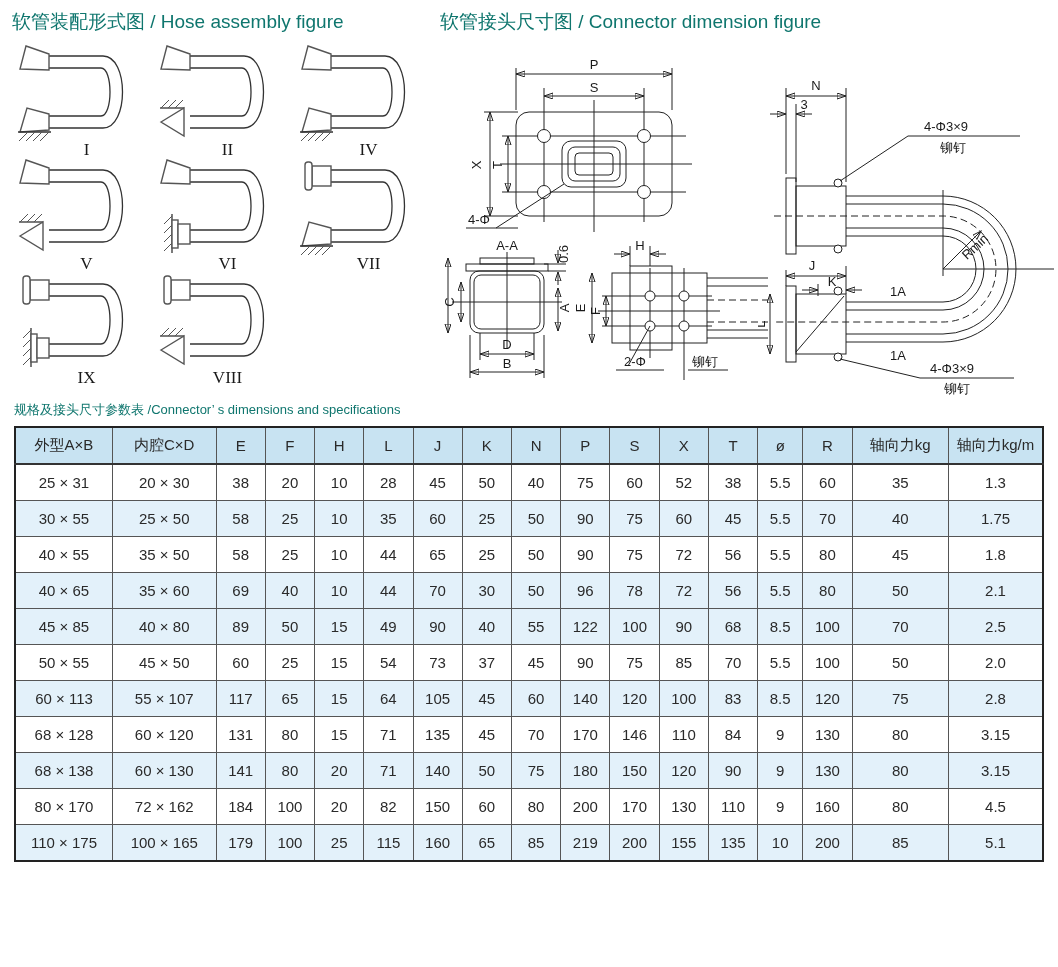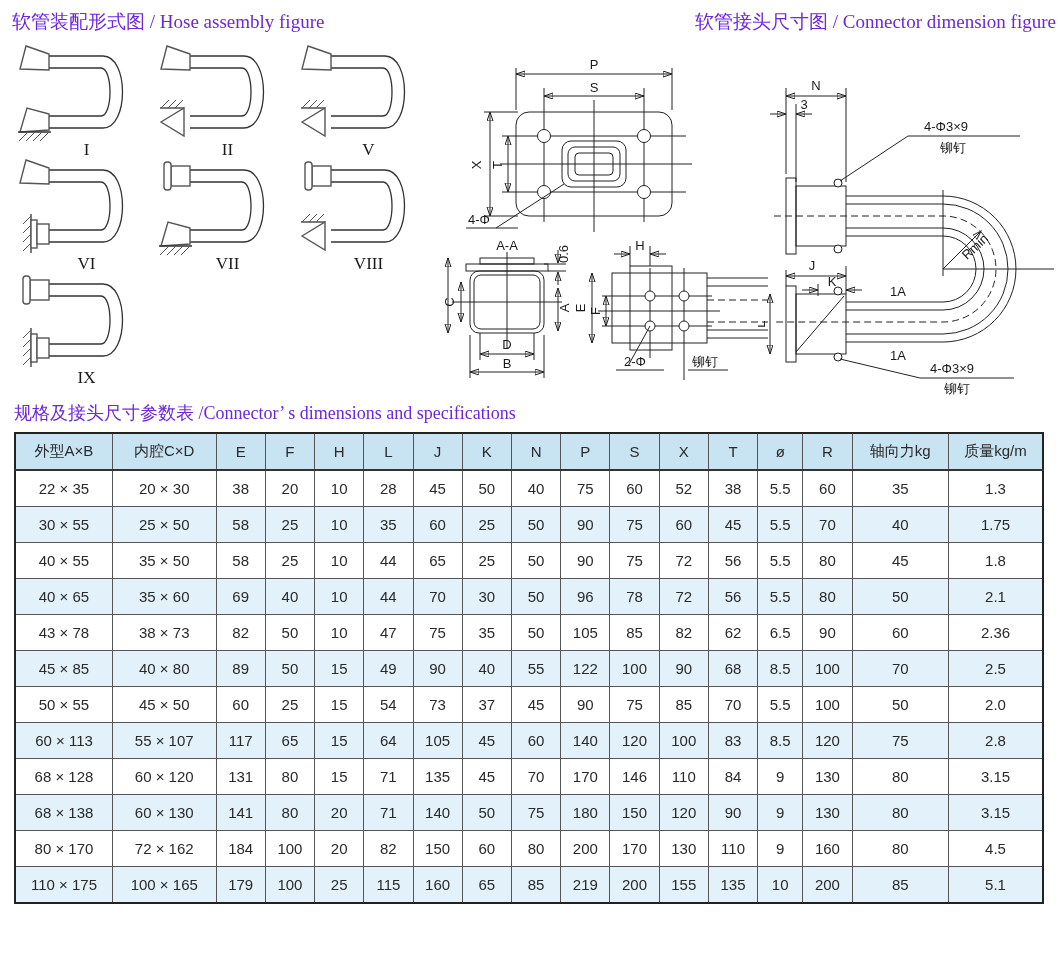--- a/index.html
+++ b/index.html
@@ -1,36 +1,36 @@
 <!DOCTYPE html>
 <html><head>
 <meta charset="utf-8">
 <style>
   html,body{margin:0;padding:0;background:#fff;}
   body{width:1058px;height:967px;font-family:"Liberation Sans",sans-serif;color:#2a2a2a;position:relative;overflow:hidden;}
   .page{padding:6px 0 0 0;}
   .top-section{display:flex;}
   .left-panel{width:438px;padding:4px 0 0 12px;box-sizing:border-box;}
-  .right-panel{width:618px;padding:4px 0 0 2px;position:relative;box-sizing:border-box;text-align:right;}
-  .section-title{font-size:19px;font-weight:400;color:#6d28d9;margin:0 0 2px 0;line-height:1.25;font-family:Liberation Serif, serif;}
+  .right-panel{width:618px;padding:4px 0 0 2px;position:relative;box-sizing:border-box;}
+  .section-title{font-size:19px;font-weight:400;color:#0f766e;margin:0 0 2px 0;line-height:1.25;}
   .figures-grid{display:grid;grid-template-columns:repeat(3,141px);grid-auto-rows:114px;margin-top:10px;margin-left:4px;}
   .fig{text-align:center;}
   .fig svg{display:block;margin:0 auto;}
   .fig-label{font-family:"Liberation Serif",serif;font-size:17px;color:#1a1a1a;margin-top:-2px;}
   .tb{fill:none;stroke:#333;stroke-width:1.3;}
   .ft{fill:#fff;stroke:#555;stroke-width:1.4;}
   .ht{stroke:#555;stroke-width:1;fill:none;}
   .diagrams{position:relative;height:356px;margin-top:4px;}
   .diag{position:absolute;}
   .diag line,.diag path,.diag rect{stroke:#222;fill:none;stroke-width:1;}
   .diag circle{stroke:#222;fill:#fff;stroke-width:1;}
   .diag text{font-size:13px;fill:#1a1a1a;text-anchor:middle;font-family:"Liberation Sans",sans-serif;}
   .diag text.ls{text-anchor:start;}
   .dash{stroke-dasharray:7 4;}
-  .table-title{margin:8px 8px 8px 14px;font-size:18px;}
+  .table-title{margin:8px 8px 8px 14px;font-size:13px;}
   .table-wrap{margin:0 14px;}
   table{border-collapse:collapse;width:1030px;table-layout:fixed;font-size:15px;border:2px solid #222;}
   th,td{border:1px solid #555;text-align:center;height:35px;padding:0 1px;font-weight:400;overflow:hidden;}
   th{background:#c8e3f2;border-bottom:2px solid #333;}
   tr.stripe td{background:#e3f1fa;}
 </style>
 </head>
 <body>
 
 <div class="page">
@@ -59,20 +59,31 @@
               <path d="M3,64 L11,56 M10,64 L18,56 M17,64 L25,56" class="ht"></path>
               <polygon points="3,78 26,64 26,92" class="ft"></polygon>
             </svg>
             <div class="fig-label">II</div>
           </div>
           <div class="fig">
             <svg width="140" height="98" viewBox="0 0 140 98">
               <path d="M32,12 L86,12 C112,12 112,84 86,84 L32,84" class="tb"></path>
               <path d="M32,24 L84,24 C96,24 96,72 84,72 L32,72" class="tb"></path>
               <polygon points="32,10 9,2 3,25 32,26" class="ft"></polygon>
+              <polygon points="32,70 10,64 3,88 32,86" class="ft"></polygon>
+              <line x1="1" y1="88" x2="34" y2="88" class="tb"></line>
+              <path d="M2,97 L11,88 M9,97 L18,88 M16,97 L25,88 M23,97 L32,88" class="ht"></path>
+            </svg>
+            <div class="fig-label">IV</div>
+          </div>
+          <div class="fig">
+            <svg width="140" height="98" viewBox="0 0 140 98">
+              <path d="M32,12 L86,12 C112,12 112,84 86,84 L32,84" class="tb"></path>
+              <path d="M32,24 L84,24 C96,24 96,72 84,72 L32,72" class="tb"></path>
+              <polygon points="32,10 9,2 3,25 32,26" class="ft"></polygon>
               <line x1="2" y1="64" x2="26" y2="64" class="tb"></line>
               <path d="M3,64 L11,56 M10,64 L18,56 M17,64 L25,56" class="ht"></path>
               <polygon points="3,78 26,64 26,92" class="ft"></polygon>
             </svg>
             <div class="fig-label">V</div>
           </div>
           <div class="fig">
             <svg width="140" height="98" viewBox="0 0 140 98">
               <path d="M32,12 L86,12 C112,12 112,84 86,84 L32,84" class="tb"></path>
               <path d="M32,24 L84,24 C96,24 96,72 84,72 L32,72" class="tb"></path>
@@ -88,45 +99,45 @@
             <svg width="140" height="98" viewBox="0 0 140 98">
               <path d="M32,12 L86,12 C112,12 112,84 86,84 L32,84" class="tb"></path>
               <path d="M32,24 L84,24 C96,24 96,72 84,72 L32,72" class="tb"></path>
               <rect x="13" y="8" width="19" height="20" class="ft"></rect>
               <rect x="6" y="4" width="7" height="28" rx="3" class="ft"></rect>
               <polygon points="32,70 10,64 3,88 32,86" class="ft"></polygon>
               <line x1="1" y1="88" x2="34" y2="88" class="tb"></line>
               <path d="M2,97 L11,88 M9,97 L18,88 M16,97 L25,88 M23,97 L32,88" class="ht"></path>
             </svg>
             <div class="fig-label">VII</div>
-          </div>
-          <div class="fig">
-            <svg width="140" height="98" viewBox="0 0 140 98">
-              <path d="M32,12 L86,12 C112,12 112,84 86,84 L32,84" class="tb"></path>
-              <path d="M32,24 L84,24 C96,24 96,72 84,72 L32,72" class="tb"></path>
-              <rect x="13" y="8" width="19" height="20" class="ft"></rect>
-              <rect x="6" y="4" width="7" height="28" rx="3" class="ft"></rect>
-              <line x1="2" y1="64" x2="26" y2="64" class="tb"></line>
-              <path d="M3,64 L11,56 M10,64 L18,56 M17,64 L25,56" class="ht"></path>
-              <polygon points="3,78 26,64 26,92" class="ft"></polygon>
-            </svg>
-            <div class="fig-label">VIII</div>
           </div>
           <div class="fig">
             <svg width="140" height="98" viewBox="0 0 140 98">
               <path d="M32,12 L86,12 C112,12 112,84 86,84 L32,84" class="tb"></path>
               <path d="M32,24 L84,24 C96,24 96,72 84,72 L32,72" class="tb"></path>
               <rect x="13" y="8" width="19" height="20" class="ft"></rect>
               <rect x="6" y="4" width="7" height="28" rx="3" class="ft"></rect>
               <line x1="14" y1="56" x2="14" y2="95" class="tb"></line>
               <path d="M6,66 L14,58 M6,75 L14,67 M6,84 L14,76 M6,93 L14,85" class="ht"></path>
               <rect x="14" y="62" width="6" height="28" class="ft"></rect>
               <rect x="20" y="66" width="12" height="20" class="ft"></rect>
             </svg>
             <div class="fig-label">IX</div>
+          </div>
+          <div class="fig">
+            <svg width="140" height="98" viewBox="0 0 140 98">
+              <path d="M32,12 L86,12 C112,12 112,84 86,84 L32,84" class="tb"></path>
+              <path d="M32,24 L84,24 C96,24 96,72 84,72 L32,72" class="tb"></path>
+              <rect x="13" y="8" width="19" height="20" class="ft"></rect>
+              <rect x="6" y="4" width="7" height="28" rx="3" class="ft"></rect>
+              <line x1="2" y1="64" x2="26" y2="64" class="tb"></line>
+              <path d="M3,64 L11,56 M10,64 L18,56 M17,64 L25,56" class="ht"></path>
+              <polygon points="3,78 26,64 26,92" class="ft"></polygon>
+            </svg>
+            <div class="fig-label">VIII</div>
           </div>
         </div>
     </section>
 
     <section class="right-panel">
       <h2 class="section-title">软管接头尺寸图 / Connector dimension figure</h2>
       <div class="diagrams">
 
         <svg class="diag" style="left:14px;top:6px" width="290" height="196" viewBox="0 0 290 196">
           <defs>
@@ -337,26 +348,26 @@
             <th>J</th>
             <th>K</th>
             <th>N</th>
             <th>P</th>
             <th>S</th>
             <th>X</th>
             <th>T</th>
             <th>ø</th>
             <th>R</th>
             <th>轴向力kg</th>
-            <th>质量kg/m</th>
+            <th>轴向力kg/m</th>
           </tr>
         </thead>
         <tbody>
           <tr class="">
-            <td>22 × 35</td>
+            <td>25 × 31</td>
             <td>20 × 30</td>
             <td>38</td>
             <td>20</td>
             <td>10</td>
             <td>28</td>
             <td>45</td>
             <td>50</td>
             <td>40</td>
             <td>75</td>
             <td>60</td>
@@ -416,39 +427,20 @@
             <td>30</td>
             <td>50</td>
             <td>96</td>
             <td>78</td>
             <td>72</td>
             <td>56</td>
             <td>5.5</td>
             <td>80</td>
             <td>50</td>
             <td>2.1</td>
-          </tr>
-          <tr class="">
-            <td>43 × 78</td>
-            <td>38 × 73</td>
-            <td>82</td>
-            <td>50</td>
-            <td>10</td>
-            <td>47</td>
-            <td>75</td>
-            <td>35</td>
-            <td>50</td>
-            <td>105</td>
-            <td>85</td>
-            <td>82</td>
-            <td>62</td>
-            <td>6.5</td>
-            <td>90</td>
-            <td>60</td>
-            <td>2.36</td>
           </tr>
           <tr class="stripe">
             <td>45 × 85</td>
             <td>40 × 80</td>
             <td>89</td>
             <td>50</td>
             <td>15</td>
             <td>49</td>
             <td>90</td>
             <td>40</td>

